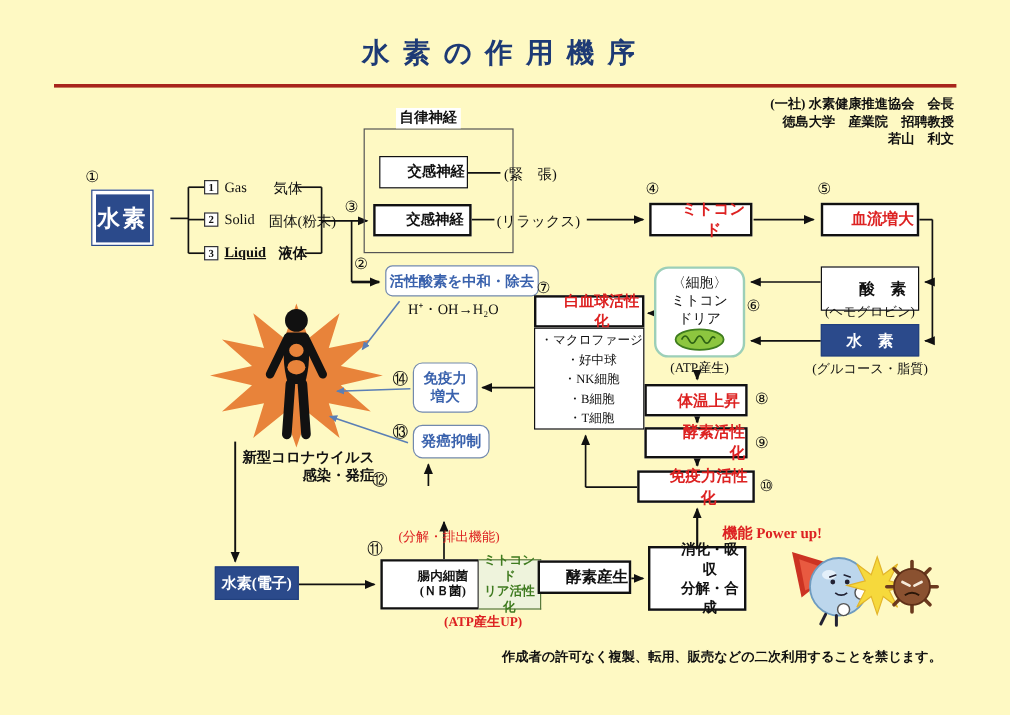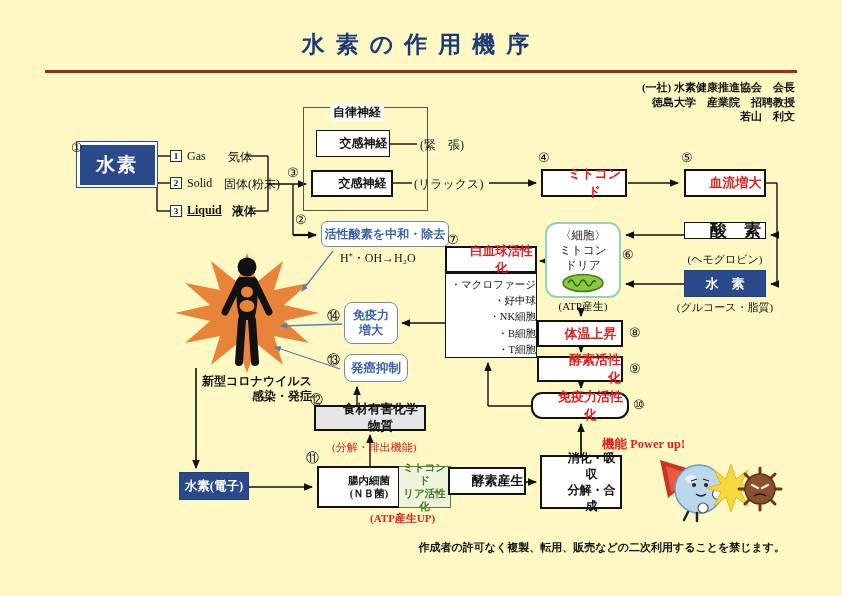--- a/index.html
+++ b/index.html
@@ -19,21 +19,21 @@
   .note{font-size:11px;}
   .title{width:100%;text-align:center;font-size:23px;font-weight:bold;letter-spacing:11px;color:#1d3a75;}
   .credit{text-align:right;font-size:11px;font-weight:bold;line-height:14.5px;color:#111;}
   .sq{width:12px;height:12px;border:1px solid #333;font-size:9px;font-weight:bold;
       display:flex;align-items:center;justify-content:center;background:#fff;}
   .lbl12{font-size:12px;}
   .hydro-wrap{border:1.5px solid #2b4a8b;background:#fff;padding:2.5px;}
   .hydro-inner{background:#2b4a8b;color:#fff;font-weight:bold;font-size:19px;letter-spacing:2px;
                width:100%;height:100%;display:flex;align-items:center;justify-content:center;}
   .group-label{background:#fff;padding:0 3px;font-size:12px;font-weight:bold;}
-  .list{font-size:10.5px;line-height:16.2px;padding:3px 0 0 4px;text-align:right;}
+  .list{font-size:10.5px;line-height:16.2px;padding:3px 0 0 4px;text-align:center;}
   .footer{font-size:11px;font-weight:bold;}
 </style>
 </head>
 <body>
 
 <div id="canvas">
 
   <svg id="lines" width="842" height="596">
     <defs>
       <marker id="ab" markerUnits="userSpaceOnUse" markerWidth="10" markerHeight="10" refX="8" refY="5" orient="auto">
@@ -151,46 +151,46 @@
   <span class="abs circ" style="left:622px;top:248px;">⑥</span>
   <span class="abs circ" style="left:447px;top:233px;">⑦</span>
   <span class="abs circ" style="left:629px;top:326px;">⑧</span>
   <span class="abs circ" style="left:629px;top:362px;">⑨</span>
   <span class="abs circ" style="left:633px;top:398px;">⑩</span>
   <span class="abs circ" style="left:306px;top:451px;">⑪</span>
   <span class="abs circ" style="left:310px;top:393px;">⑫</span>
   <span class="abs circ" style="left:327px;top:353px;">⑬</span>
   <span class="abs circ" style="left:327px;top:309px;">⑭</span>
 
-  <div class="abs hydro-wrap" style="left:76px;top:141px;width:82px;height:47px;">
+  <div class="abs hydro-wrap" style="left:76px;top:158px;width:52px;height:47px;">
     <div class="hydro-inner">水素</div>
   </div>
   <div class="abs sq" style="left:170px;top:150px;">1</div>
   <span class="abs lbl12" style="left:187px;top:149px;">Gas</span>
   <span class="abs lbl12" style="left:228px;top:149px;">気体</span>
   <div class="abs sq" style="left:170px;top:177px;">2</div>
   <span class="abs lbl12" style="left:187px;top:176px;">Solid</span>
   <span class="abs lbl12" style="left:224px;top:176px;">固体(粉末)</span>
   <div class="abs sq" style="left:170px;top:205px;">3</div>
   <span class="abs lbl12" style="left:187px;top:203px;font-weight:bold;text-decoration:underline;">Liquid</span>
   <span class="abs lbl12" style="left:232px;top:203px;font-weight:bold;">液体</span>
 
   <div class="abs" style="left:303px;top:107px;width:125px;height:104px;border:1px solid #555;"></div>
-  <span class="abs group-label" style="left:330px;top:104px;">自律神経</span>
+  <span class="abs group-label" style="left:330px;top:90px;">自律神経</span>
   <div class="abs box thin ctr" style="left:316px;top:130px;width:74px;height:27px;font-size:12px;">交感神経</div>
   <span class="abs lbl12" style="left:420px;top:137px;">(緊　張)</span>
   <div class="abs box thick ctr" style="left:311px;top:170px;width:82px;height:27px;font-size:12px;">交感神経</div>
   <span class="abs lbl12" style="left:414px;top:176px;">(リラックス)</span>
 
   <div class="abs rbox ctr" style="left:321px;top:221px;width:128px;height:26px;font-size:12px;border-radius:6px;">活性酸素を中和・除去</div>
   <span class="abs lbl12" style="left:340px;top:249px;">H⁺・OH→H₂O</span>
 
   <div class="abs box ctr red" style="left:541px;top:169px;width:86px;height:28px;font-size:13px;">ミトコンド</div>
   <div class="abs box ctr red" style="left:684px;top:169px;width:82px;height:28px;font-size:13px;">血流増大</div>
-  <div class="abs box thin ctr" style="left:684px;top:222px;width:82px;height:17px;font-size:17px;">酸　素</div>
+  <div class="abs box thin ctr" style="left:684px;top:222px;width:82px;height:37px;font-size:13px;">酸　素</div>
   <div class="abs ctr note" style="left:684px;top:252px;width:82px;">(ヘモグロビン)</div>
   <div class="abs navy ctr" style="left:684px;top:270px;width:82px;height:27px;font-size:13px;">水　素</div>
   <div class="abs ctr note" style="left:666px;top:300px;width:118px;">(グルコース・脂質)</div>
 
   <div class="abs col" style="left:545px;top:222px;width:76px;height:76px;border:2px solid #9ccfb8;border-radius:12px;background:#fff;">
     <span style="font-size:11.5px;">〈細胞〉</span>
     <span style="font-size:11.5px;">ミトコン</span>
     <span style="font-size:11.5px;">ドリア</span>
     <svg width="46" height="20">
       <ellipse cx="23" cy="10" rx="20" ry="8.5" fill="#8dc63f" stroke="#3f7d1e" stroke-width="1.5"></ellipse>
@@ -203,34 +203,33 @@
   <div class="abs box thin list" style="left:445px;top:273px;width:92px;height:85px;font-weight:normal;">
     <div>・マクロファージ</div>
     <div>・好中球</div>
     <div>・NK細胞</div>
     <div>・B細胞</div>
     <div>・T細胞</div>
   </div>
 
   <div class="abs box ctr red" style="left:537px;top:320px;width:86px;height:27px;font-size:13px;">体温上昇</div>
   <div class="abs box ctr red" style="left:537px;top:356px;width:86px;height:26px;font-size:13px;text-align:right;">酵素活性化</div>
-  <div class="abs box ctr red" style="left:531px;top:392px;width:98px;height:27px;font-size:13px;border-radius:11px;">免疫力活性化</div>
+  <div class="abs box ctr red" style="left:531px;top:392px;width:98px;height:27px;font-size:13px;">免疫力活性化</div>
 
   <div class="abs rbox col" style="left:344px;top:302px;width:54px;height:42px;font-size:12px;line-height:15px;">
     <span>免疫力</span>
     <span>増大</span>
   </div>
   <div class="abs rbox ctr" style="left:344px;top:354px;width:64px;height:28px;font-size:12.5px;">発癌抑制</div>
 
   <div class="abs col" style="left:200px;top:374px;width:112px;font-size:12px;font-weight:bold;line-height:15px;align-items:flex-end;">
     <span>新型コロナウイルス</span>
     <span>感染・発症</span>
   </div>
 
-  <div class="abs box thick ctr" style="left:314px;top:405px;width:112px;height:26px;font-size:12.5px;background:#e6e6e6;">食材有害化学物質</div>
   <span class="abs note red" style="left:332px;top:440px;">(分解・排出機能)</span>
 
   <div class="abs navy ctr" style="left:179px;top:472px;width:70px;height:28px;font-size:12.5px;">水素(電子)</div>
 
   <div class="abs" style="left:317px;top:466px;height:42px;display:flex;">
     <div class="box col" style="width:58px;font-size:10.5px;line-height:13px;border-right-width:1px;">
       <span>腸内細菌</span>
       <span>(ＮＢ菌)</span>
     </div>
     <div class="col" style="width:52px;font-size:10.5px;line-height:13px;font-weight:bold;color:#3e7a1f;background:#eef3dc;border:1.5px solid #5a7a3a;border-left:none;box-sizing:border-box;">

